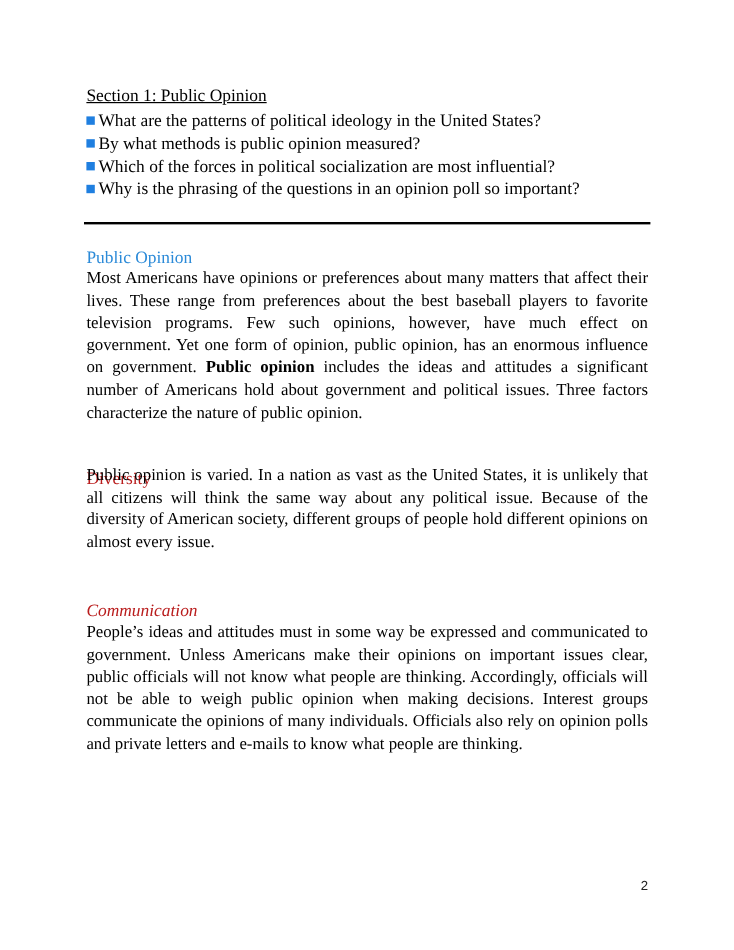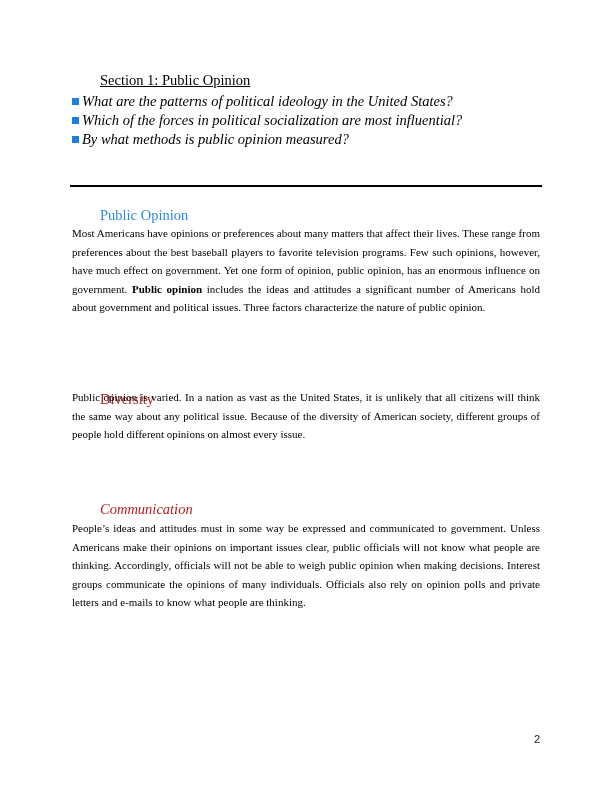--- a/index.html
+++ b/index.html
@@ -1,41 +1,42 @@
 <!DOCTYPE html>
 <html><head>
   <meta charset="utf-8">
   <style>
     html, body { margin: 0; padding: 0; background: #ffffff; }
     body { width: 612px; height: 792px; position: relative; overflow: hidden; }
     .page { position: absolute; left: 0; top: 0; width: 612px; height: 792px; background: #fff; }
-    .serif { font-family: "Liberation Serif", "DejaVu Serif", serif; color: #000; margin-left: 28px; }
+    .serif { font-family: "Liberation Serif", "DejaVu Serif", serif; color: #000; }
     .section-title { position: absolute; left: 72px; top: 72px; font-size: 14.5px; text-decoration: underline; }
-    .qlist { position: absolute; left: 72px; top: 92px; margin: 0; padding: 0; list-style: none; font-size: 14.5px; line-height: 19px; font-style: italic; }
+    .qlist { position: absolute; left: 72px; top: 92px; margin: 0; padding: 0; list-style: none; font-size: 14.5px; line-height: 19px; }
     .qlist li { white-space: nowrap; }
     .bullet { display: inline-block; width: 7px; height: 7px; background: #1f7fe0; margin-right: 3px; vertical-align: 1px; }
     .rule { position: absolute; left: 70px; top: 185px; width: 472px; height: 2px; background: #000; }
     .heading { position: absolute; left: 72px; font-size: 14.5px; }
     .h-blue { color: #2b8ad8; }
     .h-red { color: #b91c1c; }
-    .para { position: absolute; left: 72px; width: 468px; font-size: 11px; line-height: 18.6px; text-align: justify; text-align-last: left; }
+    .para { position: absolute; left: 72px; width: 468px; font-size: 14px; line-height: 18.6px; text-align: justify; text-align-last: left; }
     .para b { font-weight: bold; }
     .pagenum { position: absolute; left: 534px; top: 733px; font-family: "Liberation Sans", "DejaVu Sans", sans-serif; font-size: 11px; color: #222; }
   </style>
 </head>
 <body>
 
 <div class="page">
 
   <div class="section-title serif">Section 1: Public Opinion</div>
 
   <ul class="qlist serif">
     <li><span class="bullet"></span><span>What are the patterns of political ideology in the United States?</span></li>
+    <li><span class="bullet"></span><span>By what methods is public opinion measured?</span></li>
     <li><span class="bullet"></span><span>Which of the forces in political socialization are most influential?</span></li>
-    <li><span class="bullet"></span><span>By what methods is public opinion measured?</span></li>
+    <li><span class="bullet"></span><span>Why is the phrasing of the questions in an opinion poll so important?</span></li>
   </ul>
 
   <div class="rule"></div>
 
   <div class="heading h-blue serif" style="top:207px;">Public Opinion</div>
   <p class="para serif" style="top:224px; margin:0;"><span>Most Americans have opinions or preferences about many matters that affect their lives. These range from preferences about the best baseball players to favorite television programs. Few such opinions, however, have much effect on government. Yet one form of opinion, public opinion, has an enormous influence on government. </span><b>Public opinion</b><span> includes the ideas and attitudes a significant number of Americans hold about government and political issues. Three factors characterize the nature of public opinion.</span></p>
 
   <div class="heading h-red serif" style="top:391px;">Diversity</div>
   <p class="para serif" style="top:388px; margin:0;">Public opinion is varied. In a nation as vast as the United States, it is unlikely that all citizens will think the same way about any political issue. Because of the diversity of American society, different groups of people hold different opinions on almost every issue.</p>
 

